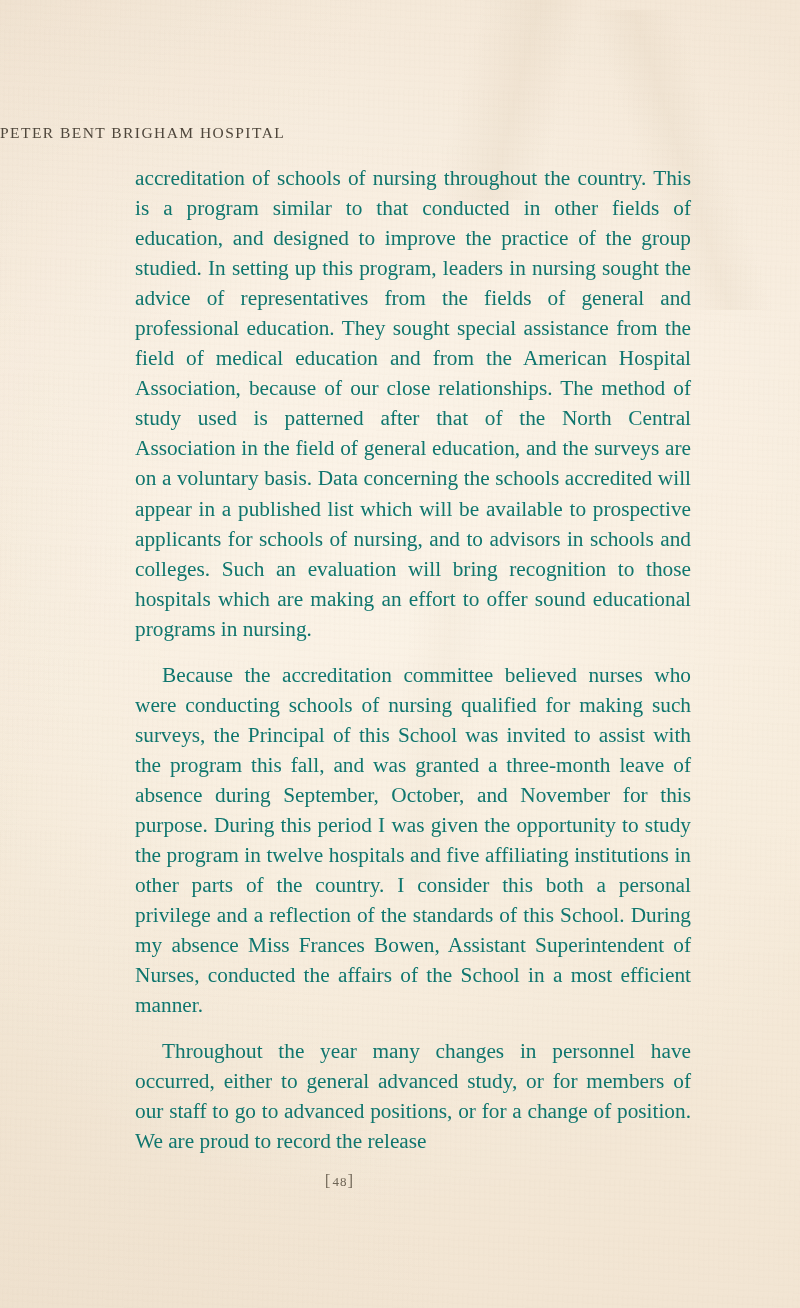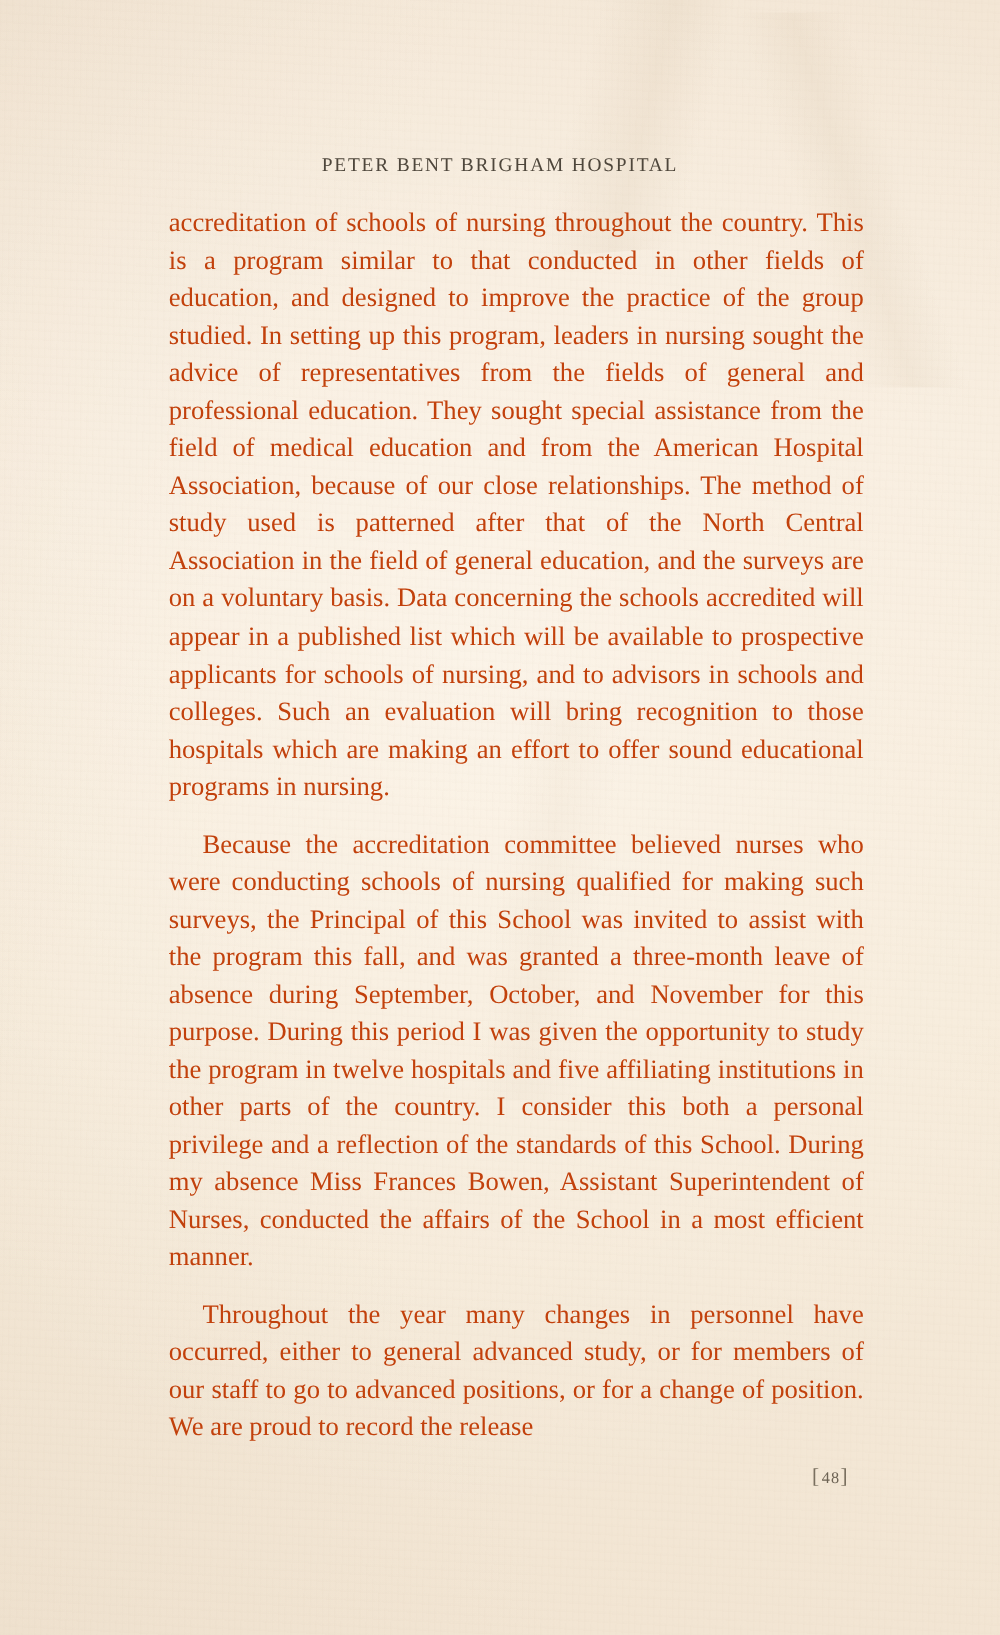--- a/index.html
+++ b/index.html
@@ -59,21 +59,20 @@
     position: absolute;
     inset: 0;
     z-index: 4;
   }
 
   .running-head {
     position: absolute;
     top: 124px;
     left: 0;
     width: 800px;
-    text-align: center;
     font-size: 15.5px;
     letter-spacing: 1.45px;
     color: #4e463b;
     font-variant: small-caps;
     text-transform: uppercase;
     white-space: nowrap;
   }
 
   .textblock {
     position: absolute;
@@ -81,36 +80,36 @@
     top: 163px;
     width: 556px;
   }
 
   p.body {
     margin: 0;
     font-size: 21.3px;
     line-height: 30.05px;
     text-align: justify;
     text-justify: inter-word;
-    color: #c2410c;
+    color: #0f766e;
     hyphens: manual;
   }
   p.body.indent {
     text-indent: 27px;
   }
   p.body + p.body {
     margin-top: 16px;
   }
 
   .folio {
     position: absolute;
     top: 1171px;
     left: 0;
     width: 680px;
-    text-align: right;
+    text-align: center;
     font-size: 15px;
     color: #6d6354;
     letter-spacing: 2px;
   }
   .folio .num {
     font-size: 13px;
     letter-spacing: 1px;
   }
   .folio .brk {
     font-size: 17px;

